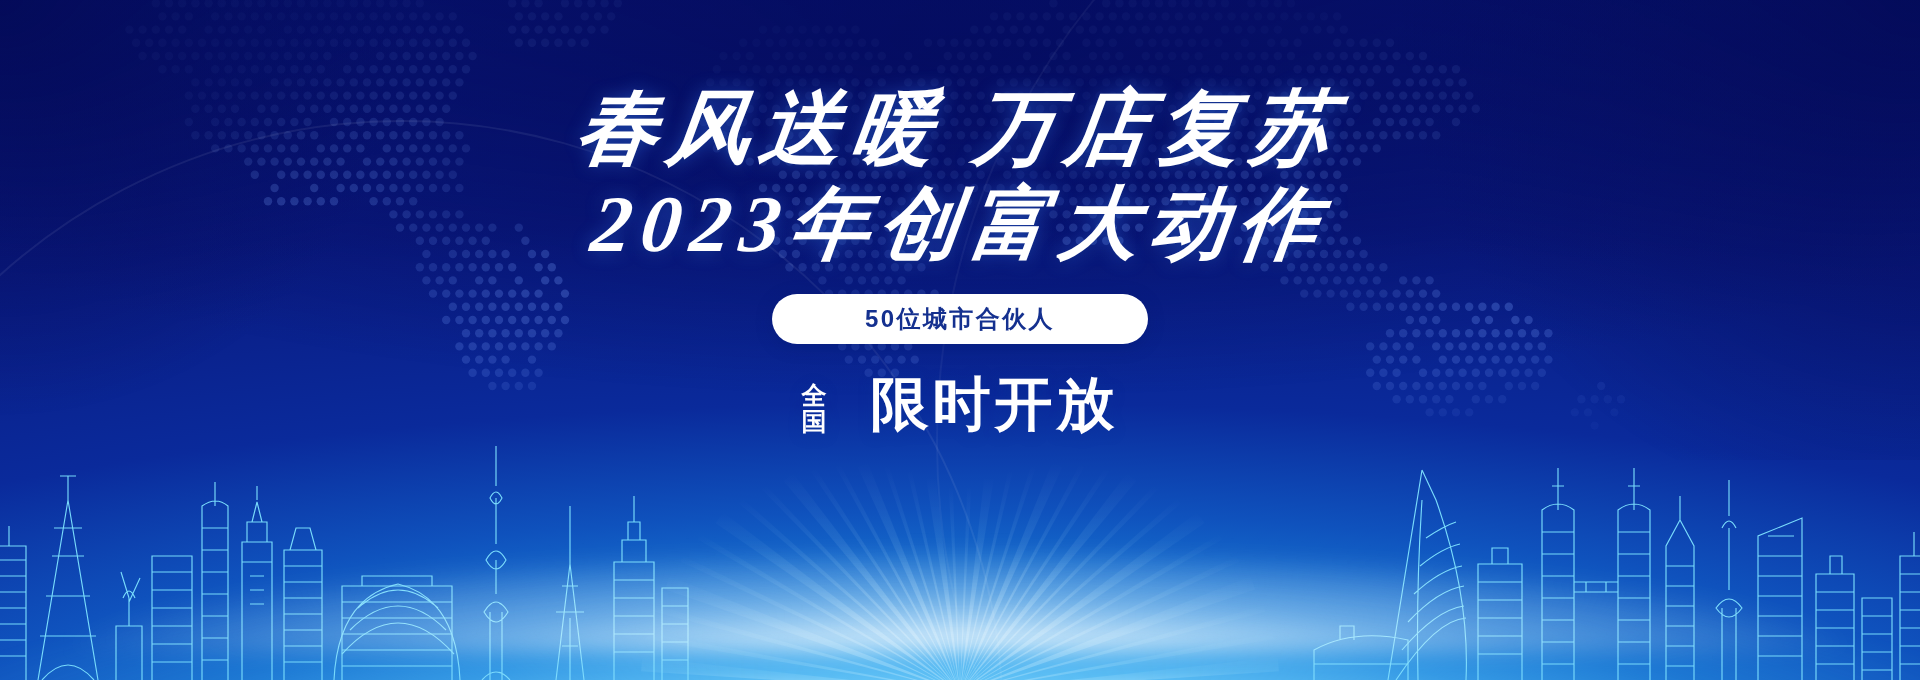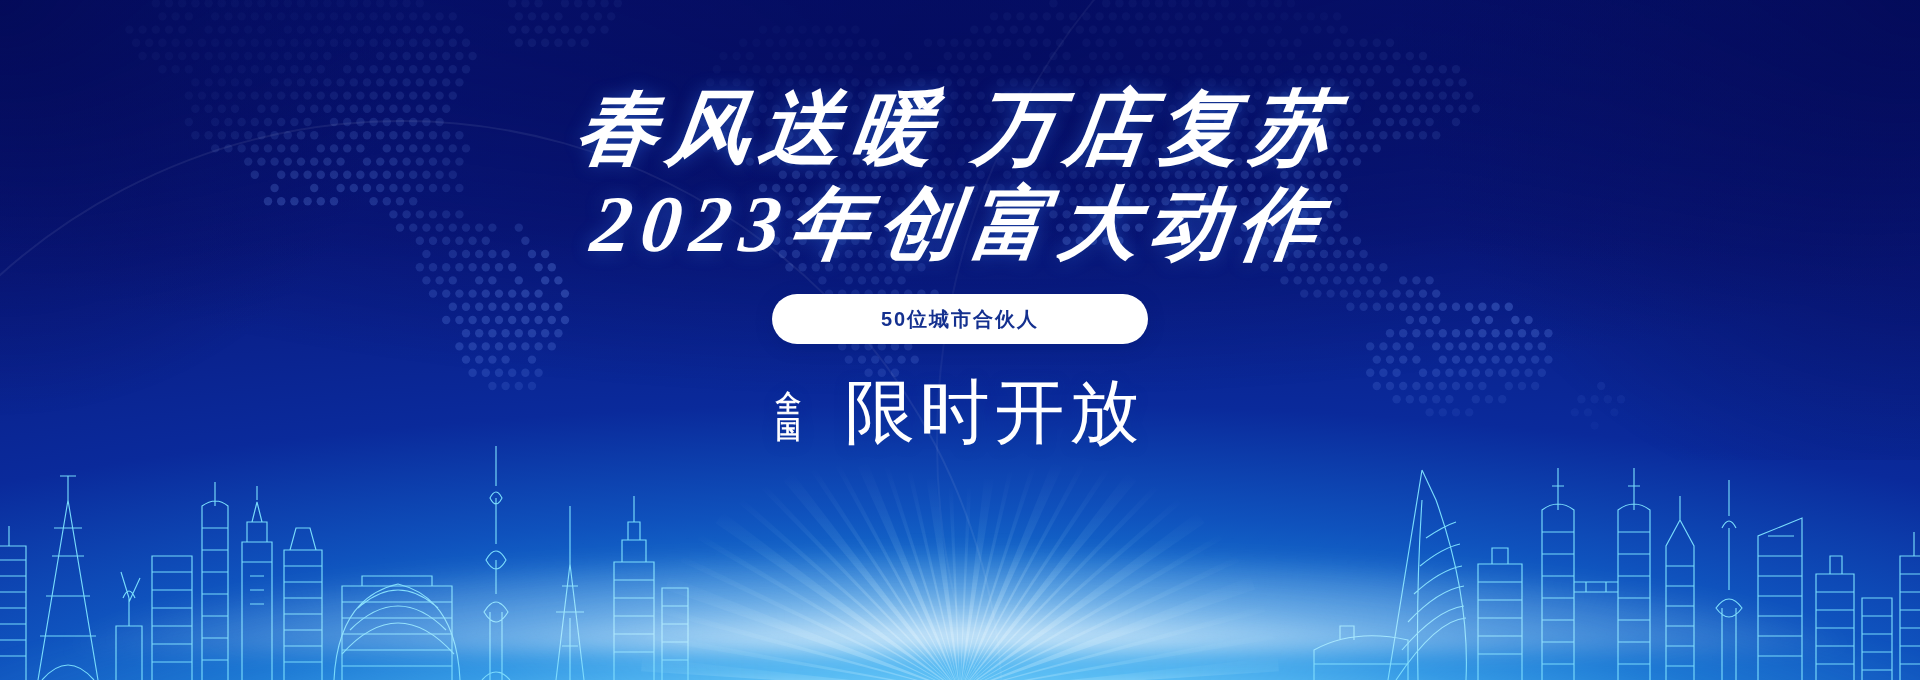--- a/index.html
+++ b/index.html
@@ -92,40 +92,40 @@
     white-space:nowrap;
   }
   .headline-1{font-size:82px;margin-bottom:14px;transform:skewX(-7deg);}
   .headline-2{font-size:80px;margin-bottom:30px;transform:skewX(-7deg);}
 
   .badge{
     display:inline-flex;align-items:center;justify-content:center;
     min-width:316px;height:50px;padding:0 30px;
     background:#ffffff;border-radius:26px;
     color:#14308f;
-    font-size:20px;font-weight:bold;letter-spacing:.10em;
+    font-size:24px;font-weight:bold;letter-spacing:.10em;
     box-shadow:0 3px 16px rgba(0,26,110,.35);
     margin-bottom:22px;
     white-space:nowrap;
   }
 
   .bottomline{
     display:flex;align-items:center;justify-content:center;gap:12px;
     color:#ffffff;
     text-shadow:0 2px 14px rgba(10,50,150,.45);
   }
   .stacked{
     display:flex;flex-direction:column;align-items:center;justify-content:center;
     font-size:25px;font-weight:bold;line-height:1.06;
     letter-spacing:0;
     padding-top:6px;
   }
   .stacked span{display:block;}
   .bigtext{
-    font-size:70px;font-weight:normal;letter-spacing:.07em;
+    font-size:58px;font-weight:bold;letter-spacing:.07em;
     white-space:nowrap;
     margin-left:32px;
   }
 </style>
 </head>
 <body>
 
 <div id="banner">
 
   <div class="bg-base"></div>

